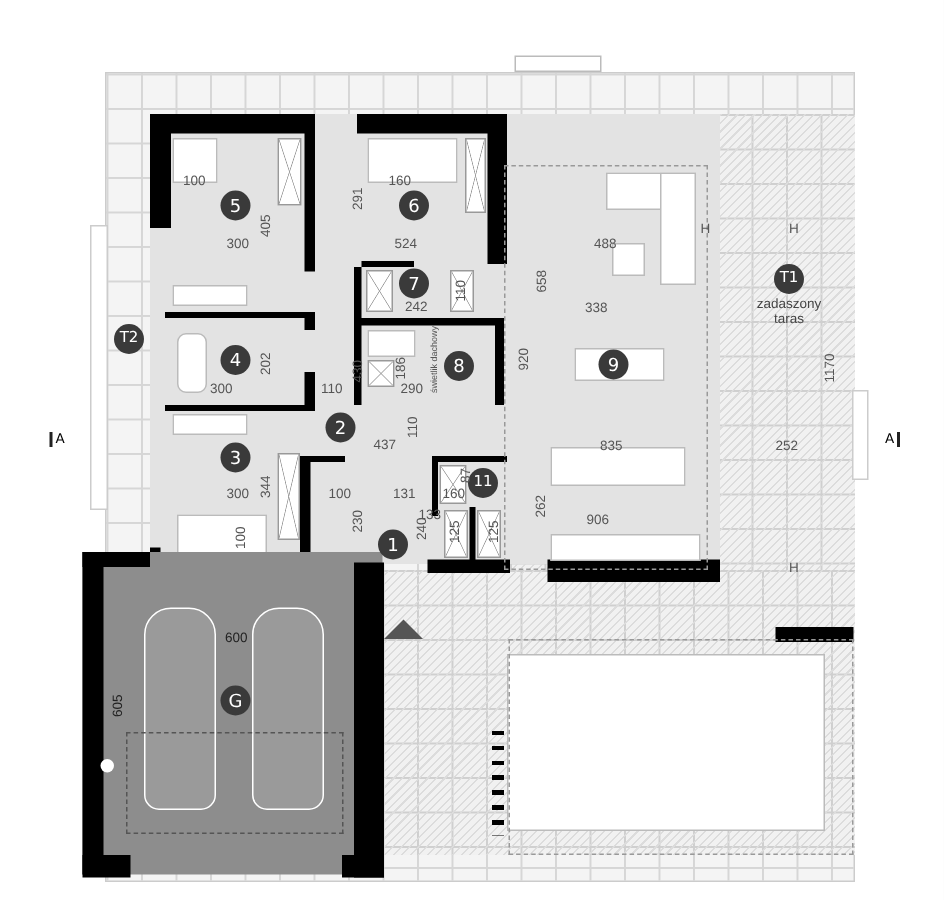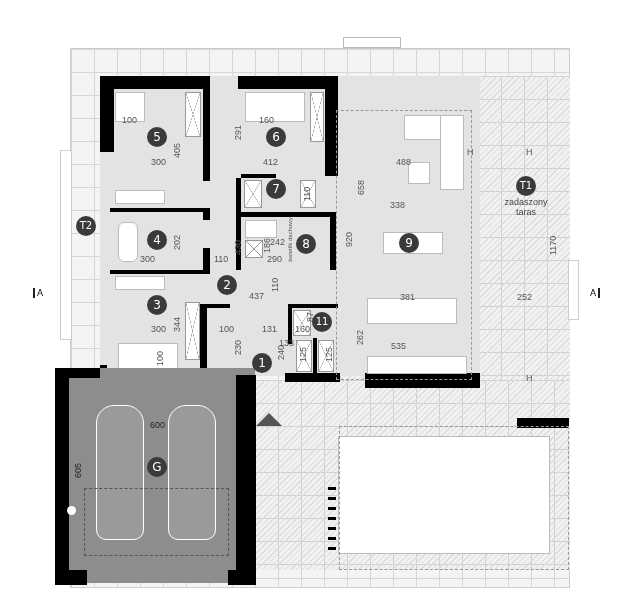--- a/index.html
+++ b/index.html
@@ -132,23 +132,23 @@
 <div class="abs lbl" style="left:500px;top:207px;width:52px;">taras</div>
 <div class="abs dim vert" style="left:285px;top:262px;font-size:6px;">świetlik dachowy</div>
 <div class="abs dim" style="left:467px;top:147px;">H</div>
 <div class="abs dim" style="left:526px;top:147px;">H</div>
 <div class="abs dim" style="left:526px;top:373px;">H</div>
 
 <div class="abs dim" style="left:122px;top:115px;">100</div>
 <div class="abs dim" style="left:151px;top:157px;">300</div>
 <div class="abs dim vert" style="left:172px;top:158px;">405</div>
 <div class="abs dim" style="left:259px;top:115px;">160</div>
-<div class="abs dim" style="left:263px;top:157px;">412</div>
+<div class="abs dim" style="left:263px;top:157px;">524</div>
 <div class="abs dim vert" style="left:233px;top:140px;">291</div>
-<div class="abs dim" style="left:270px;top:199px;margin-top:38px;">242</div>
+<div class="abs dim" style="left:270px;top:199px;">242</div>
 <div class="abs dim vert" style="left:302px;top:201px;">110</div>
 <div class="abs dim" style="left:140px;top:254px;">300</div>
 <div class="abs dim vert" style="left:172px;top:250px;">202</div>
 <div class="abs dim" style="left:151px;top:324px;">300</div>
 <div class="abs dim vert" style="left:172px;top:332px;">344</div>
 <div class="abs dim vert" style="left:155px;top:366px;">100</div>
 <div class="abs dim vert" style="left:233px;top:255px;">430</div>
 <div class="abs dim" style="left:214px;top:254px;">110</div>
 <div class="abs dim" style="left:267px;top:254px;">290</div>
 <div class="abs dim vert" style="left:262px;top:253px;">186</div>
@@ -160,19 +160,19 @@
 <div class="abs dim" style="left:295px;top:324px;">160</div>
 <div class="abs dim vert" style="left:305px;top:322px;">87</div>
 <div class="abs dim" style="left:279px;top:338px;">133</div>
 <div class="abs dim vert" style="left:276px;top:360px;">240</div>
 <div class="abs dim vert" style="left:298px;top:362px;">125</div>
 <div class="abs dim vert" style="left:324px;top:362px;">125</div>
 <div class="abs dim" style="left:396px;top:157px;">488</div>
 <div class="abs dim vert" style="left:356px;top:195px;">658</div>
 <div class="abs dim" style="left:390px;top:200px;">338</div>
 <div class="abs dim vert" style="left:344px;top:247px;">920</div>
-<div class="abs dim" style="left:400px;top:292px;">381</div>
+<div class="abs dim" style="left:400px;top:292px;">835</div>
 <div class="abs dim vert" style="left:355px;top:345px;">262</div>
-<div class="abs dim" style="left:391px;top:341px;">535</div>
+<div class="abs dim" style="left:391px;top:341px;">906</div>
 <div class="abs dim" style="left:517px;top:292px;">252</div>
 <div class="abs dim vert" style="left:548px;top:255px;">1170</div>
 <div class="abs dim" style="left:150px;top:420px;color:#222;">600</div>
 <div class="abs dim vert" style="left:73px;top:478px;color:#222;">605</div>
 
 </body></html>

